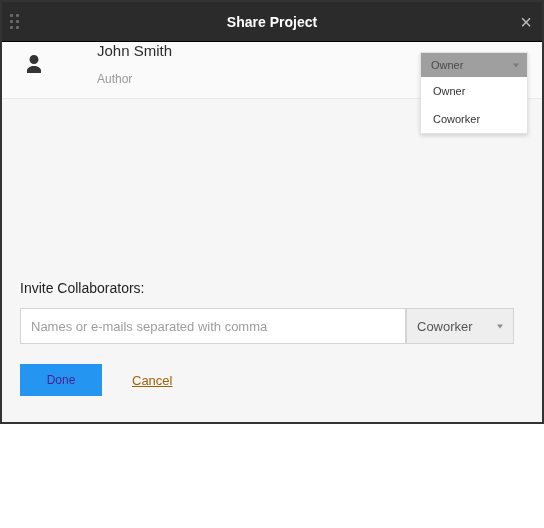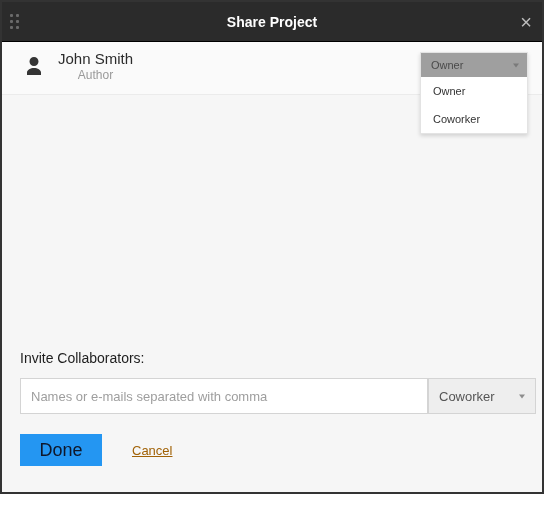--- a/index.html
+++ b/index.html
@@ -1,84 +1,84 @@
 <!DOCTYPE html>
 <html><head>
 <meta charset="utf-8">
 <style>
   * { box-sizing: border-box; margin: 0; padding: 0; }
   html, body { width: 544px; height: 528px; font-family: Arial, Helvetica, sans-serif; background: #fff; }
-  .frame { width: 544px; height: 494px; position: relative; border: 2px solid #333; background: #f6f6f6; }
+  .frame { width: 544px; height: 424px; position: relative; border: 2px solid #333; background: #f6f6f6; }
   .header {
     height: 40px; background: #2b2b2b; color: #fff;
     display: flex; align-items: center; justify-content: center;
     position: relative; font-size: 14px; font-weight: bold;
     border-bottom: 1px solid #000;
   }
   .drag-dots {
     position: absolute; left: 8px; top: 50%; transform: translateY(-50%);
     width: 10px; height: 16px; display: grid; grid-template-columns: 4px 4px; grid-auto-rows: 4px;
     gap: 2px;
   }
   .drag-dots span { width: 3px; height: 3px; background: #6a6a6a; display: block; border-radius: 1px;}
   .close-x {
     position: absolute; right: 10px; top: 50%; transform: translateY(-50%);
     color: #bdbdbd; font-size: 20px; line-height: 1; cursor: pointer;
     font-weight: normal;
   }
   .content { position: relative; height: calc(100% - 40px); }
   .user-row {
-    display: flex; align-items: center; padding: 8px 16px 12px 20px;
-    background: #fafafa; border-bottom: 1px solid #ebebeb;
+    display: flex; align-items: center; padding: 0 16px 12px 20px;
+    background: #fafafa; border-bottom: 1px solid #ebebeb; gap: 39px;
   }
   .avatar { width: 24px; height: 24px; margin-right: 12px; }
   .avatar svg { width: 24px; height: 24px; fill: #343434; }
   .user-meta .name { font-size: 15px; color: #2c2c2c; }
-  .user-meta .role { font-size: 12px; color: #9a9a9a; margin-top: 1px; text-align: center; }
+  .user-meta .role { font-size: 12px; color: #9a9a9a; margin-top: 13px; }
   .role-select {
     position: absolute; right: 14px; top: 10px; width: 108px;
     background: #fff; border: 1px solid #e3e3e3; box-shadow: 0 2px 4px rgba(0,0,0,0.15);
     font-size: 11px;
   }
   .role-select .sel {
     background: #9f9f9f; color: #4a4a4a; padding: 6px 10px; position: relative;
     cursor: pointer;
   }
   .role-select .sel::after {
     content: ""; position: absolute; right: 8px; top: 50%; transform: translateY(-40%);
     border-left: 3px solid transparent; border-right: 3px solid transparent;
     border-top: 4px solid #7a7a7a;
   }
   .role-select .opt { padding: 8px 12px; background: #fff; color: #333; cursor: pointer; }
 
   .invite-block {
     position: absolute; left: 0; right: 0; bottom: 0;
-    padding: 0 6px 26px 18px;
+    padding: 0 28px 26px 18px;
   }
   .invite-title { font-size: 14px; color: #1e1e1e; margin-bottom: 12px; }
   .invite-row { display: flex; }
   .invite-input {
     flex: 1; height: 36px; border: 1px solid #d4d4d4; background: #fff;
     padding: 0 10px; font-size: 13px; color: #333; outline: none;
   }
   .invite-input::placeholder { color: #9e9e9e; }
   .role-combo {
     width: 108px; height: 36px; border: 1px solid #d4d4d4; background: #eee;
     display: flex; align-items: center; padding: 0 10px; font-size: 13px; color: #555;
     position: relative; cursor: pointer;
   }
   .role-combo::after {
     content: ""; position: absolute; right: 10px; top: 50%; transform: translateY(-40%);
     border-left: 3px solid transparent; border-right: 3px solid transparent;
     border-top: 4px solid #8d8d8d;
   }
   .actions { margin-top: 20px; display: flex; align-items: center; gap: 30px; }
   .btn-done {
-    background: #2496f2; color: #0f172a; border: none; height: 32px; width: 82px;
-    font-size: 18px; cursor: pointer;
+    background: #2496f2; color: #4c1d95; border: none; height: 32px; width: 82px;
+    font-size: 12px; cursor: pointer;
   }
   .btn-cancel {
     color: #a16207; font-size: 13px; text-decoration: underline; cursor: pointer;
     background: none; border: none;
   }
 </style>
 </head>
 <body>
 
 <div class="frame">

